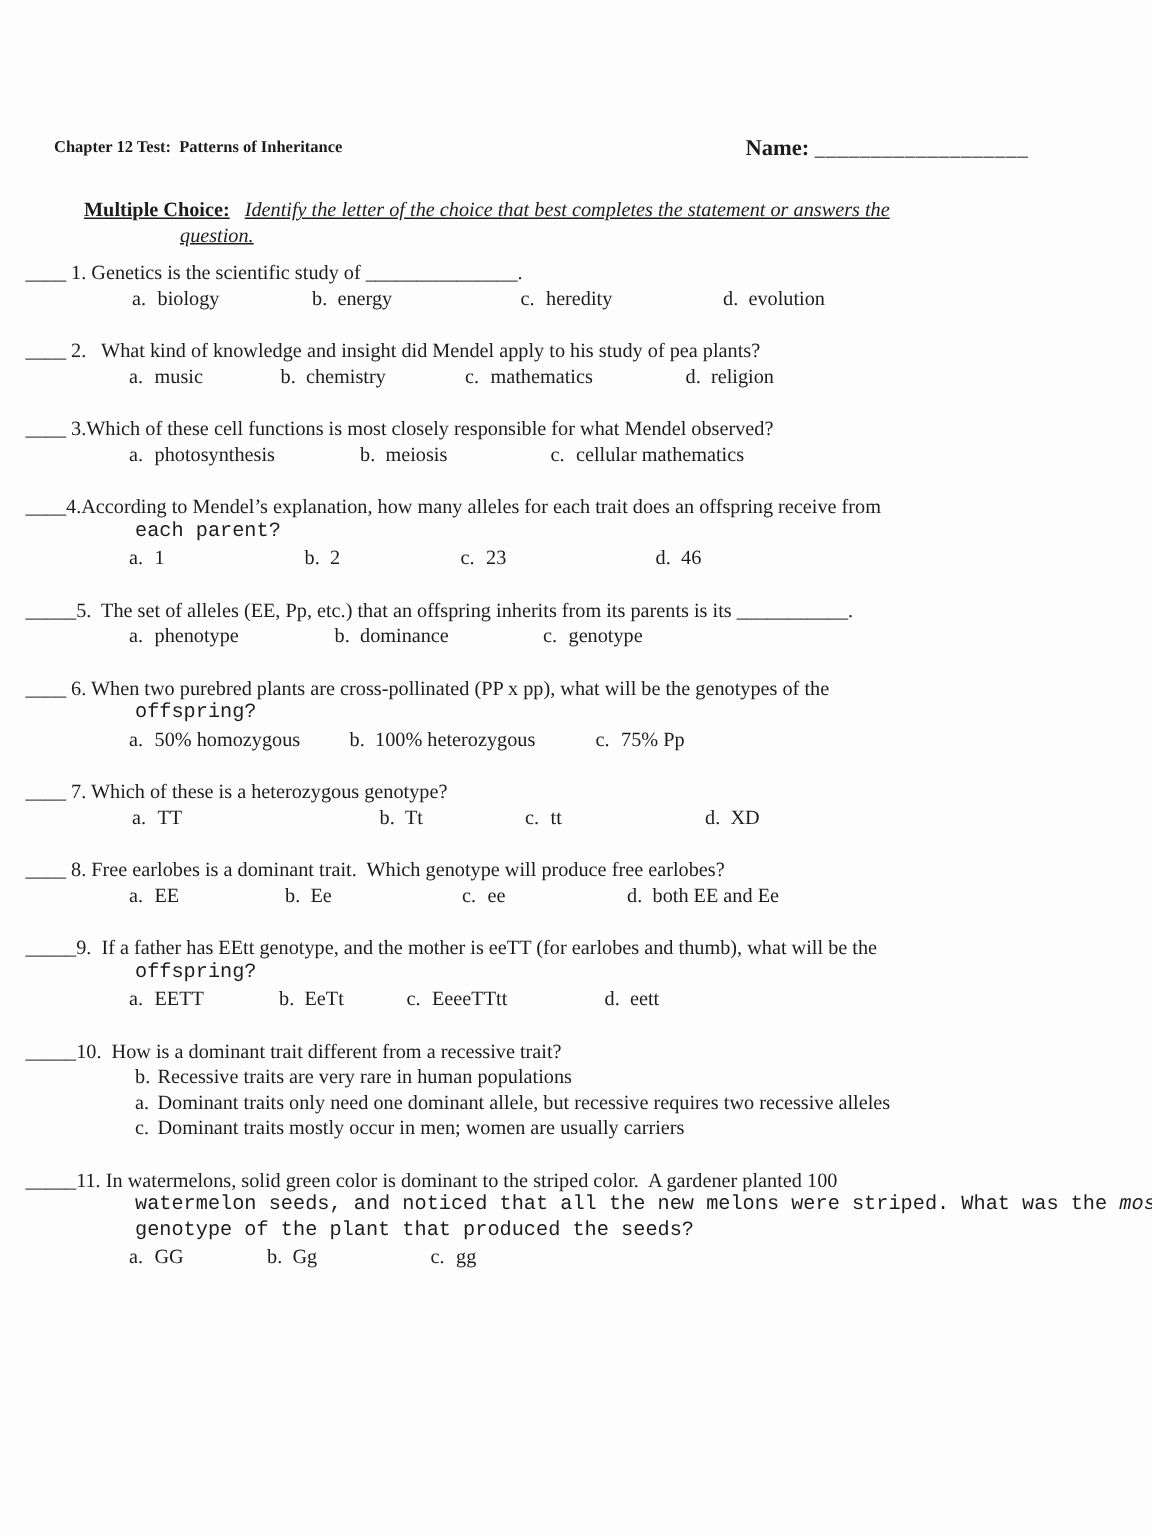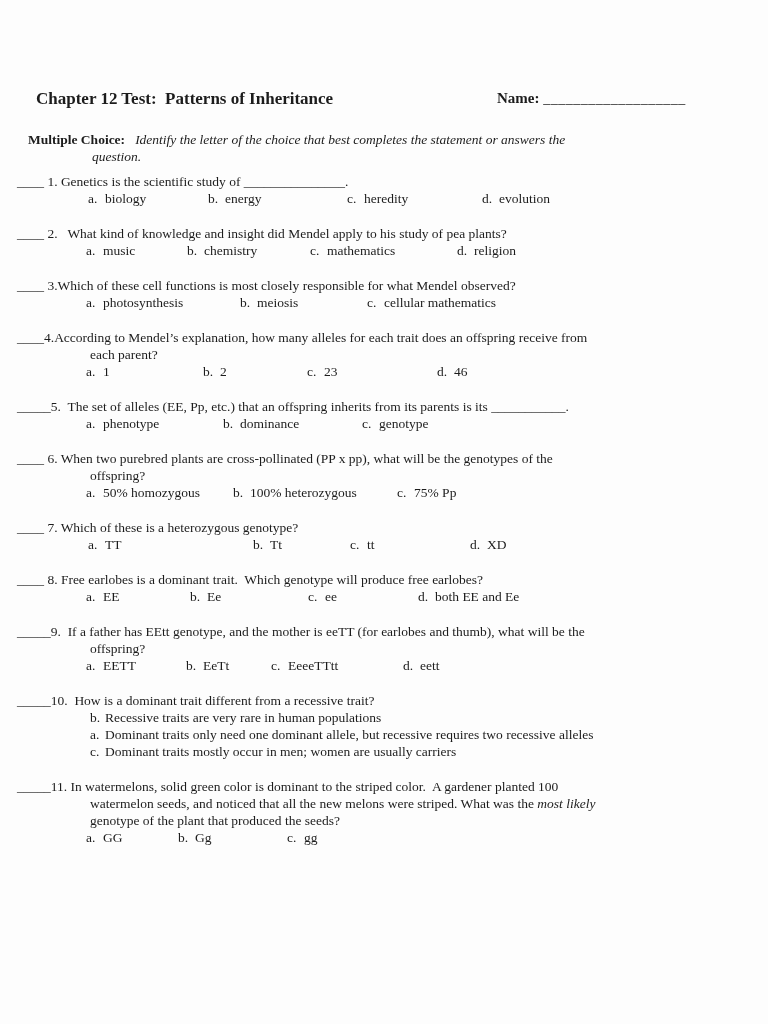--- a/index.html
+++ b/index.html
@@ -10,34 +10,34 @@
     font-family:"Liberation Serif","DejaVu Serif",serif;
     font-size:13.5px;
     line-height:17px;
     color:#1c1c1c;
     overflow:hidden;
   }
   .bold   { font-weight:bold; }
   .italic { font-style:italic; }
 
   .header { position:relative; padding-top:90px; }
-  .title  { display:block; margin-left:36px; font-size:17px; font-weight:bold; white-space:pre; }
+  .title  { display:block; margin-left:36px; font-size:11px; font-weight:bold; white-space:pre; }
   .name-area { position:absolute; left:497px; top:90px; white-space:pre; }
   .name-label { font-weight:bold; font-size:15px; }
   .name-line  { font-size:14px; letter-spacing:0.5px; }
 
-  .instructions { margin:24px 0 0 28px; }
+  .instructions { margin:24px 0 0 56px;text-decoration:underline; }
   .instr-line1 { white-space:pre; }
   .instr-line1 .italic { margin-left:10px; }
   .instr-line2 { margin-left:64px; white-space:pre; }
 
   .questions { margin-top:8px; }
   .question  { position:relative; margin-bottom:18px; }
   .q-first   { padding-left:17px; white-space:pre; }
-  .q-cont    { padding-left:90px; white-space:pre; }
+  .q-cont    { padding-left:90px; white-space:pre;font-family:Liberation Mono, monospace; }
   .opts      { position:relative; height:17px; }
   .opt       { position:absolute; top:0; white-space:pre; }
   .opt-label { display:inline-block; min-width:17px; }
   .q-optline { padding-left:90px; white-space:pre; }
   .q-optline .opt-label { min-width:15px; }
 </style>
 </head>
 <body>
 
 <div class="page">

